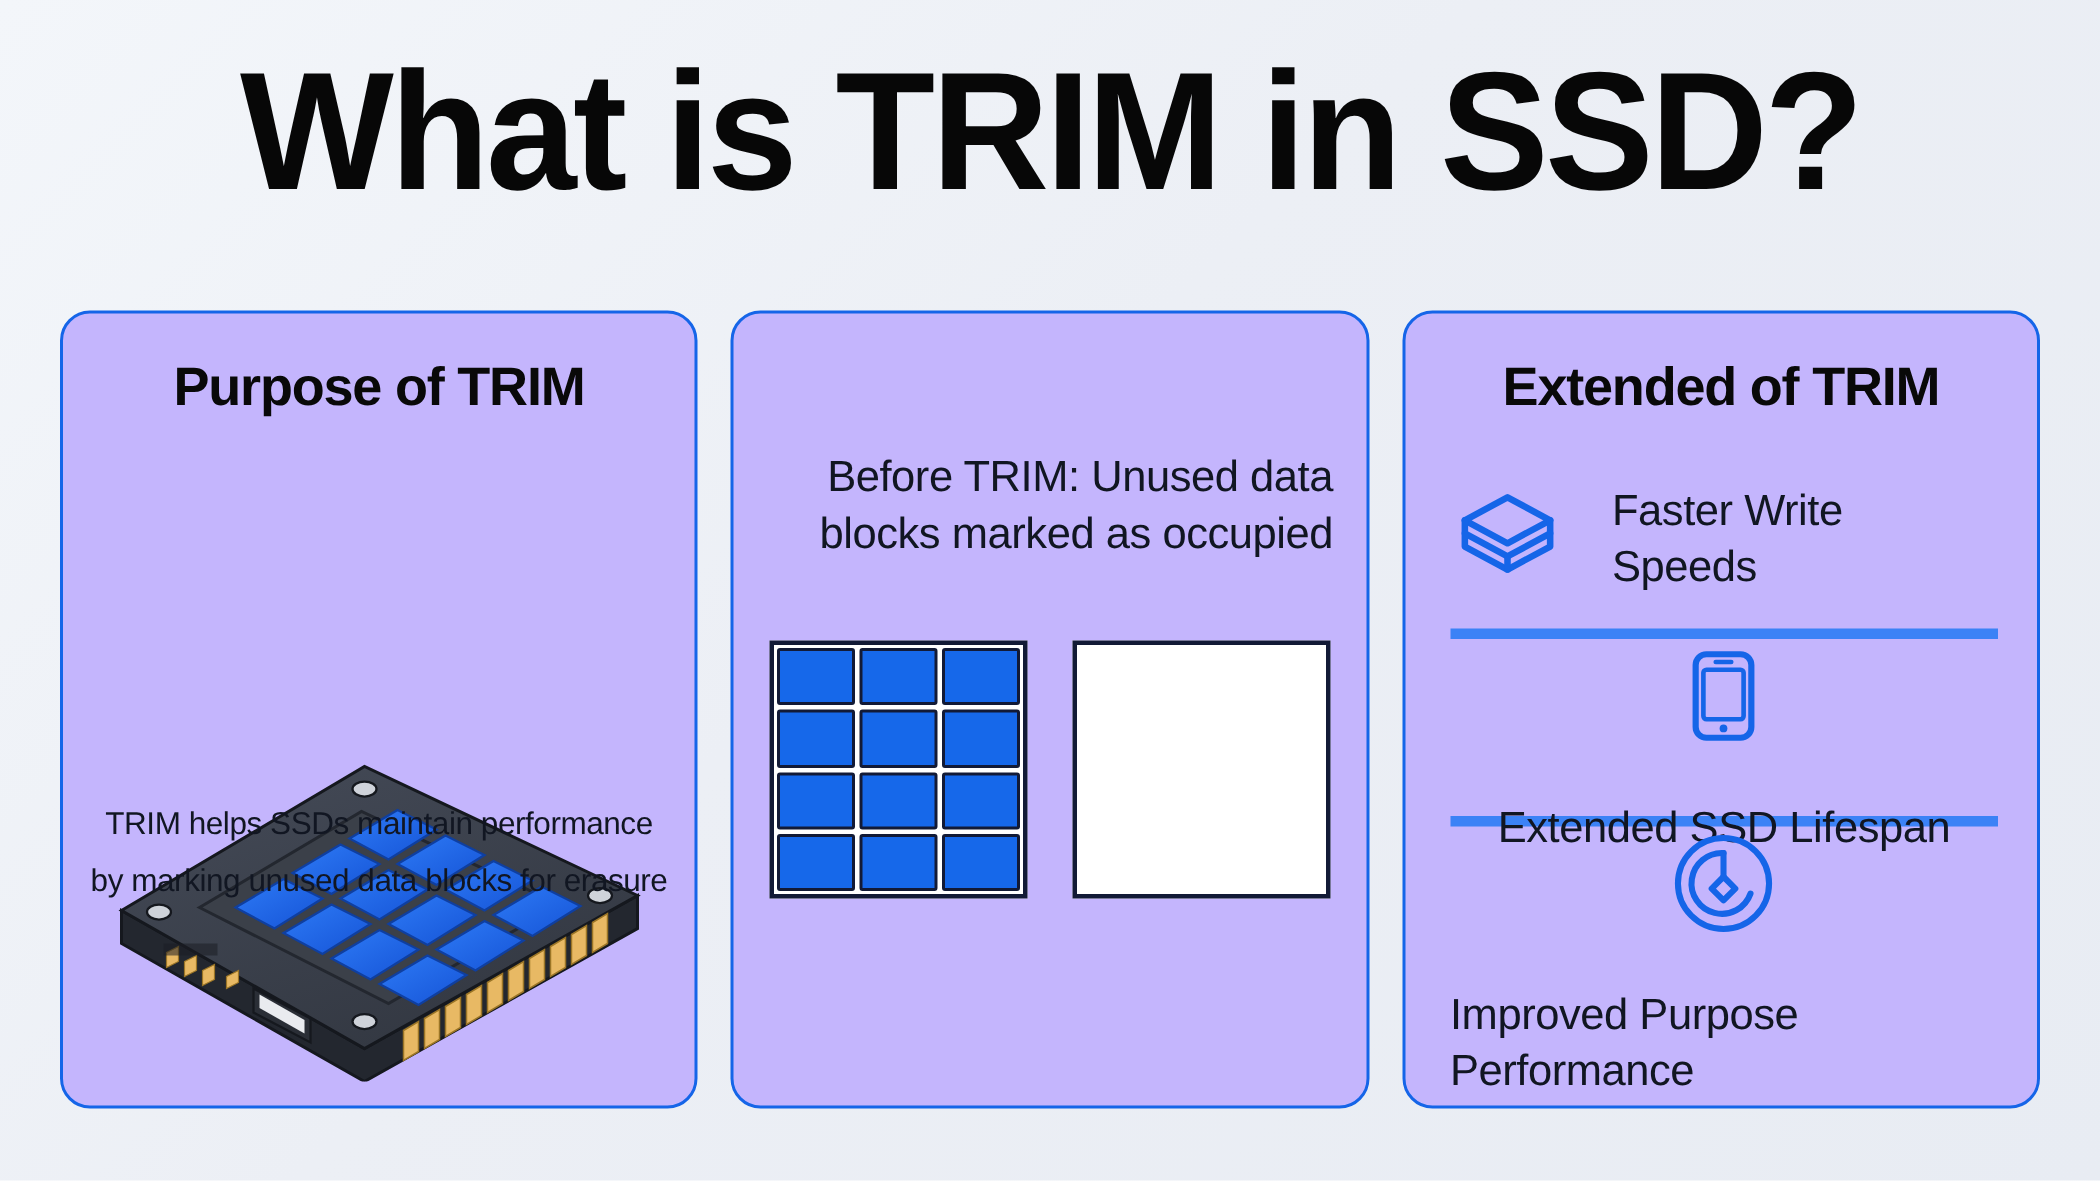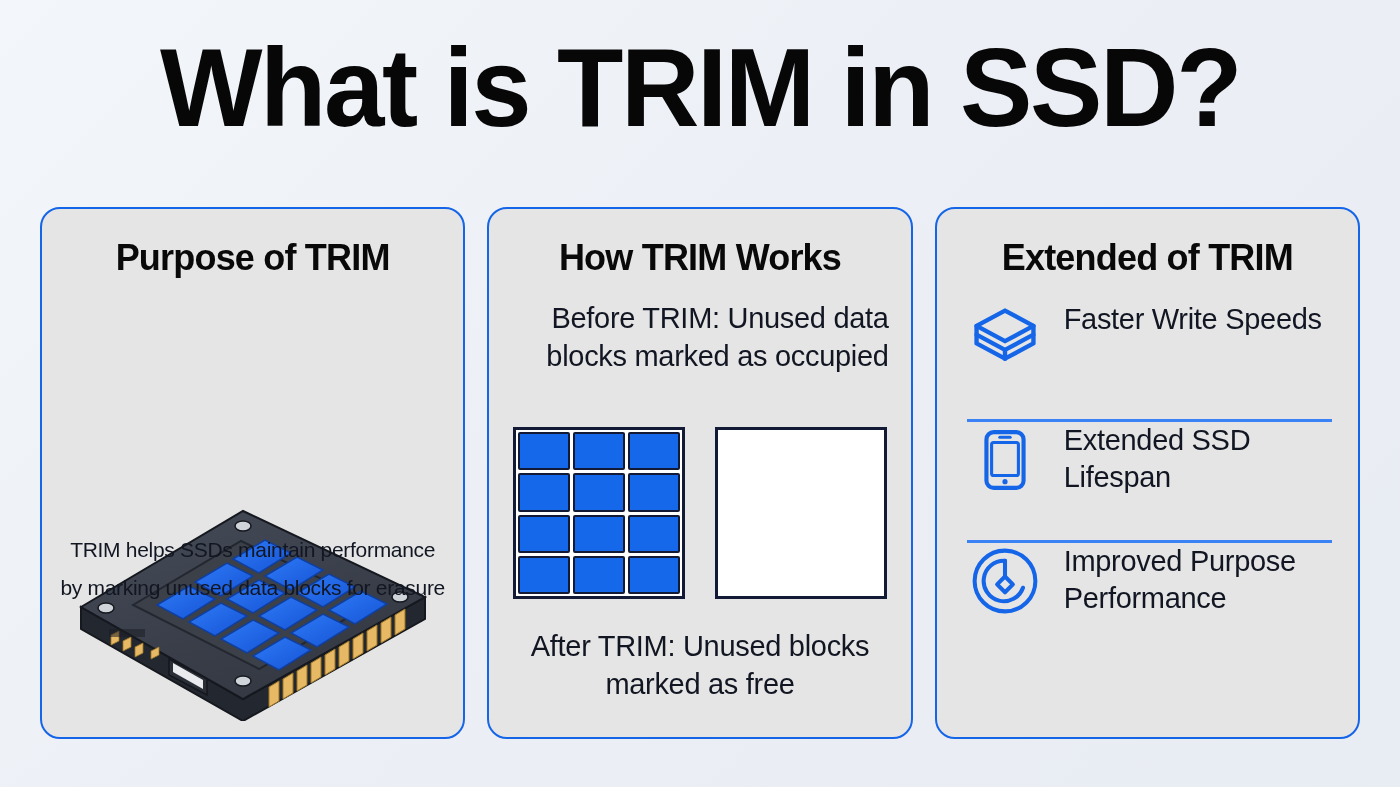--- a/index.html
+++ b/index.html
@@ -36,21 +36,21 @@
     position: absolute;
     left: 40px;
     top: 207px;
     width: 1320px;
     height: 532px;
     display: flex;
     gap: 22px;
   }
   .card {
     flex: 1 1 0;
-    background: #e5e5e5;
+    background: #c4b5fd;
     border: 2px solid #1565e8;
     border-radius: 20px;
     box-sizing: border-box;
     position: relative;
     overflow: hidden;
   }
   .card-title {
     text-align: center;
     font-size: 36px;
     font-weight: 900;
@@ -140,26 +140,27 @@
 
   
   .benefits {
     position: absolute;
     left: 30px;
     right: 26px;
     top: 92px;
   }
   .benefit {
     display: flex;
-    align-items: flex-start;
-    gap: 21px;
+    align-items: center;
+    gap: 32px;
     height: 118px;
   }
   .benefit + .benefit {
-    border-top: 3px solid #3b82f6;
+    border-top: 7px solid #3b82f6;
+    flex-direction: column;
   }
   .benefit-icon {
     width: 76px;
     height: 76px;
     flex: 0 0 76px;
     display: flex;
     align-items: center;
     justify-content: center;
   }
   .benefit-label {
@@ -243,21 +244,20 @@
         <polygon points="36,148 72,148 72,156 36,156" fill="#1b1e25" opacity="0.55"></polygon>
         <polygon points="96,178 134,198 134,214 96,194" fill="#2a2e36" stroke="#15181e" stroke-width="1.5"></polygon>
         <polygon points="100,182 130,199 130,208 100,191" fill="#e9ebef"></polygon>
       </svg>
     </div>
 
     <div class="card1-caption">TRIM helps SSDs maintain performance by marking unused data blocks for erasure</div>
   </div>
 
   <div class="card">
-    <div class="card-title">How TRIM Works</div>
 
     <div class="before-text">Before TRIM: Unused data blocks marked as occupied</div>
 
     <div class="blocks-row">
       <div class="block-grid">
         <div class="block-cell"></div>
         <div class="block-cell"></div>
         <div class="block-cell"></div>
         <div class="block-cell"></div>
         <div class="block-cell"></div>
@@ -265,21 +265,20 @@
         <div class="block-cell"></div>
         <div class="block-cell"></div>
         <div class="block-cell"></div>
         <div class="block-cell"></div>
         <div class="block-cell"></div>
         <div class="block-cell"></div>
       </div>
       <div class="empty-box"></div>
     </div>
 
-    <div class="after-text">After TRIM:  Unused blocks marked as free</div>
   </div>
 
   <div class="card">
     <div class="card-title">Extended of TRIM</div>
 
     <div class="benefits">
 
       <div class="benefit">
         <span class="benefit-icon">
           <svg viewBox="0 0 64 64" width="70" height="70" fill="none" stroke="#1565e8" stroke-width="4" stroke-linejoin="round" stroke-linecap="round">

